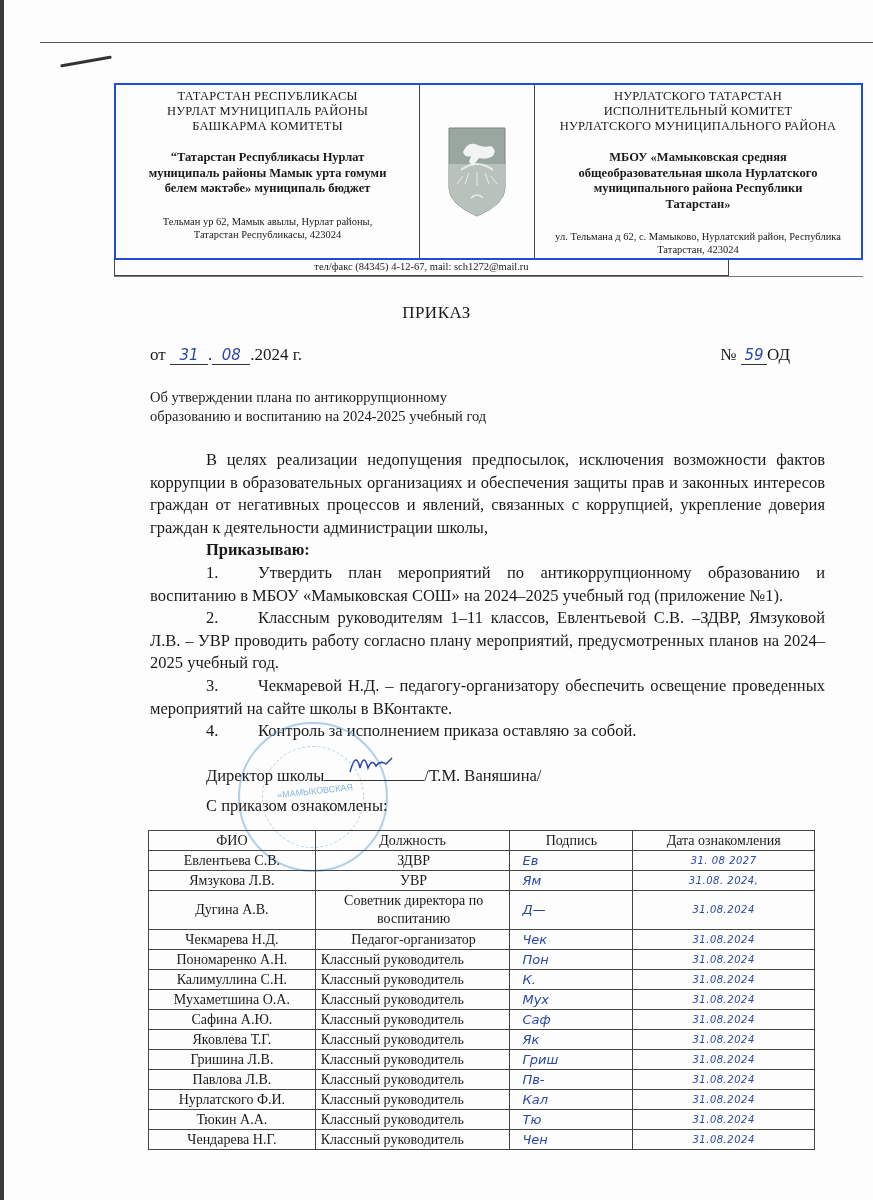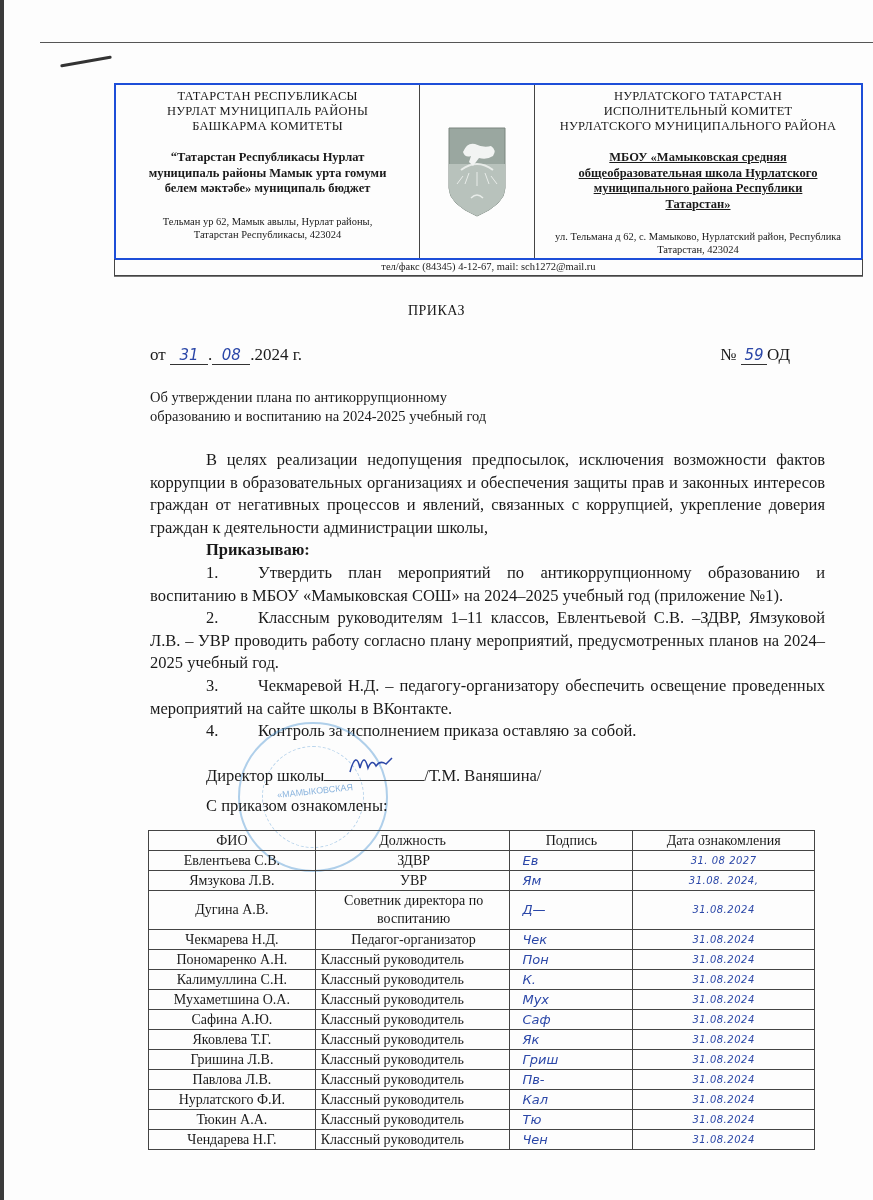--- a/index.html
+++ b/index.html
@@ -29,35 +29,35 @@
       display: flex;
     }
     .hdr-col { box-sizing: border-box; text-align: center; }
     .hdr-left { width: 304px; border-right: 1px solid #444; padding-top: 4px; }
     .hdr-mid { width: 115px; border-right: 1px solid #444; display:flex; align-items:center; justify-content:center; }
     .hdr-right { flex: 1; padding-top: 4px; }
     .hdr-caps { font-size: 12.5px; line-height: 15px; letter-spacing: 0.2px; }
     .hdr-bold { font-weight: bold; font-size: 12.5px; line-height: 15.5px; margin-top: 16px; }
     .hdr-addr { font-size: 10.5px; line-height: 13px; }
     .hdr-left .hdr-addr { margin-top: 18px; }
-    .hdr-right .hdr-bold { margin-top: 16px; text-decoration: underline; }
+    .hdr-right .hdr-bold { margin-top: 16px; }
     .hdr-right .hdr-addr { margin-top: 18px; }
     .contact-row {
-      position: absolute; left: 114px; top: 259px; width: 749px; height: 17px;
+      position: absolute; left: 114px; top: 259px; width: 615px; height: 17px;
       border: 1px solid #444; border-top: none; box-sizing: border-box;
       text-align: center; font-size: 10.5px; line-height: 15px;
     }
     .contact-rule {
       position: absolute; left: 114px; top: 276px; width: 749px; height: 1px; background: #777;
     }
     .emblem { width: 60px; height: 92px; }
 
     .title {
       position: absolute; left: 0; width: 873px; top: 303px;
-      text-align: center; font-size: 14px; letter-spacing: 0.5px;
+      text-align: center; font-size: 17px; letter-spacing: 0.5px;
     }
     .date-line {
       position: absolute; left: 150px; top: 345px; width: 640px;
       font-size: 17px; display: flex; justify-content: space-between;
     }
     .hand {
       font-family: "DejaVu Sans", sans-serif; font-style: italic;
       color: #2b47a8; font-size: 15px;
     }
     .uline { display: inline-block; border-bottom: 1px solid #333; text-align: center; line-height: 18px; }

